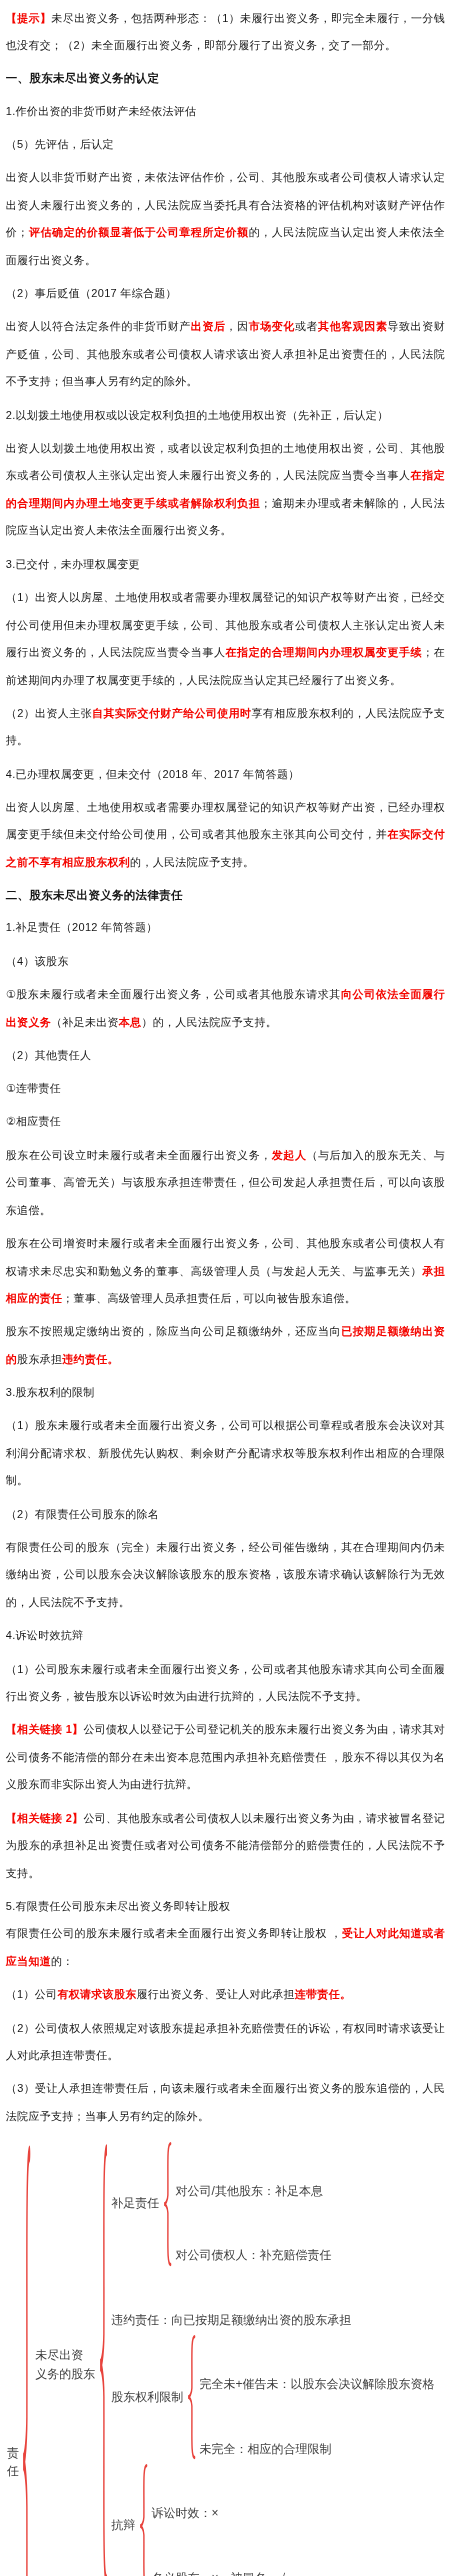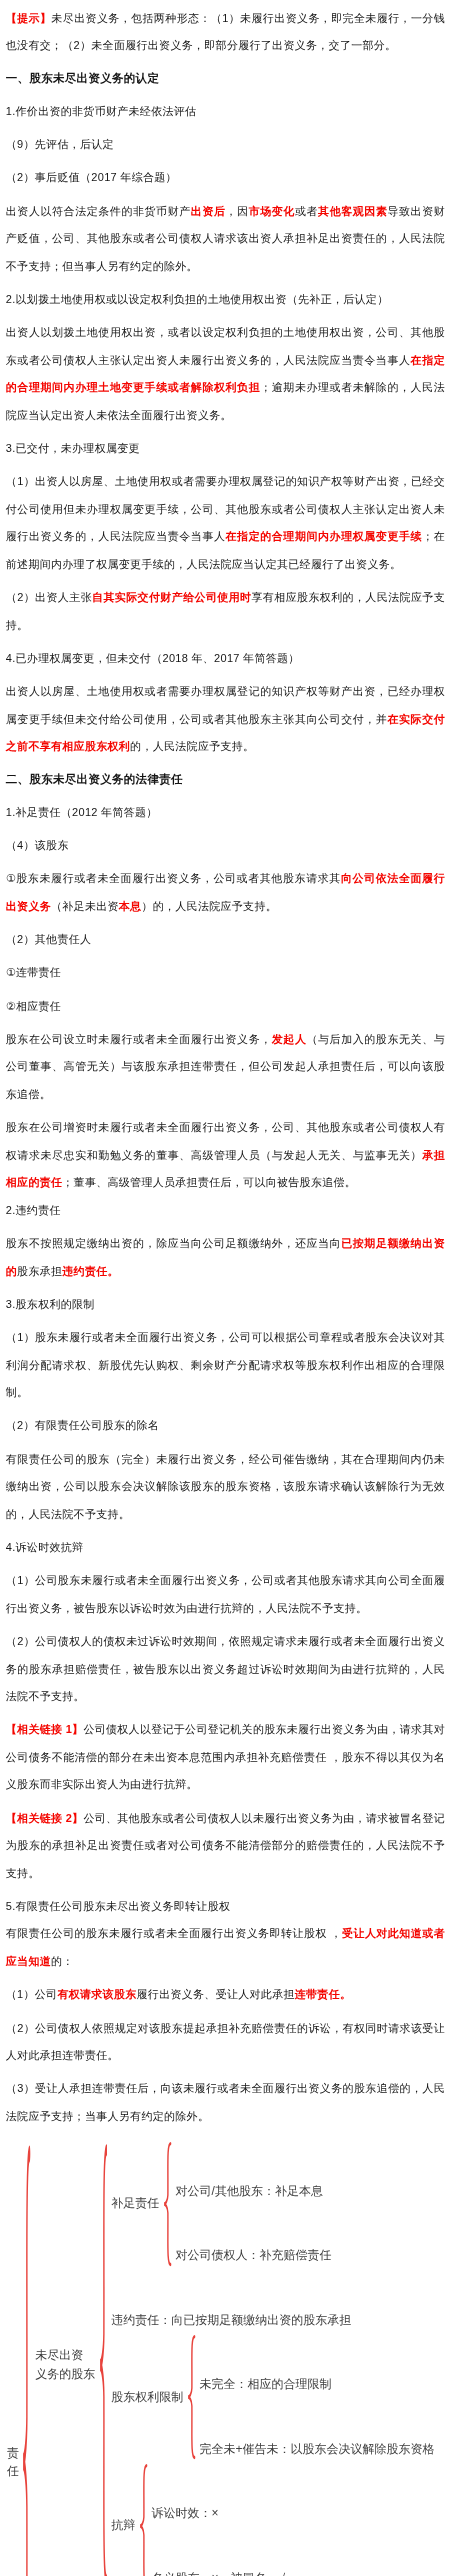--- a/index.html
+++ b/index.html
@@ -23,48 +23,47 @@
   .leaf .tlabel{white-space:normal;margin-top:40px;}
 </style>
 </head>
 <body>
 
 <div class="page">
   <div class="doc">
       <p class="para"><span class="red">【提示】</span><span>未尽出资义务，包括两种形态：（1）未履行出资义务，即完全未履行，一分钱也没有交；（2）未全面履行出资义务，即部分履行了出资义务，交了一部分。</span></p>
       <h2 class="heading"><span>一、股东未尽出资义务的认定</span></h2>
       <p class="para"><span>1.作价出资的非货币财产未经依法评估</span></p>
-      <p class="para"><span>（9）先评估，后认定</span></p>
+      <p class="para"><span>（5）先评估，后认定</span></p>
+      <p class="para"><span>出资人以非货币财产出资，未依法评估作价，公司、其他股东或者公司债权人请求认定出资人未履行出资义务的，人民法院应当委托具有合法资格的评估机构对该财产评估作价；</span><span class="red">评估确定的价额显著低于公司章程所定价额</span><span>的，人民法院应当认定出资人未依法全面履行出资义务。</span></p>
       <p class="para"><span>（2）事后贬值（2017 年综合题）</span></p>
       <p class="para"><span>出资人以符合法定条件的非货币财产</span><span class="red">出资后</span><span>，因</span><span class="red">市场变化</span><span>或者</span><span class="red">其他客观因素</span><span>导致出资财产贬值，公司、其他股东或者公司债权人请求该出资人承担补足出资责任的，人民法院不予支持；但当事人另有约定的除外。</span></p>
       <p class="para"><span>2.以划拨土地使用权或以设定权利负担的土地使用权出资（先补正，后认定）</span></p>
       <p class="para"><span>出资人以划拨土地使用权出资，或者以设定权利负担的土地使用权出资，公司、其他股东或者公司债权人主张认定出资人未履行出资义务的，人民法院应当责令当事人</span><span class="red">在指定的合理期间内办理土地变更手续或者解除权利负担</span><span>；逾期未办理或者未解除的，人民法院应当认定出资人未依法全面履行出资义务。</span></p>
       <p class="para"><span>3.已交付，未办理权属变更</span></p>
       <p class="para"><span>（1）出资人以房屋、土地使用权或者需要办理权属登记的知识产权等财产出资，已经交付公司使用但未办理权属变更手续，公司、其他股东或者公司债权人主张认定出资人未履行出资义务的，人民法院应当责令当事人</span><span class="red">在指定的合理期间内办理权属变更手续</span><span>；在前述期间内办理了权属变更手续的，人民法院应当认定其已经履行了出资义务。</span></p>
       <p class="para"><span>（2）出资人主张</span><span class="red">自其实际交付财产给公司使用时</span><span>享有相应股东权利的，人民法院应予支持。</span></p>
       <p class="para"><span>4.已办理权属变更，但未交付（2018 年、2017 年简答题）</span></p>
       <p class="para"><span>出资人以房屋、土地使用权或者需要办理权属登记的知识产权等财产出资，已经办理权属变更手续但未交付给公司使用，公司或者其他股东主张其向公司交付，并</span><span class="red">在实际交付之前不享有相应股东权利</span><span>的，人民法院应予支持。</span></p>
       <h2 class="heading"><span>二、股东未尽出资义务的法律责任</span></h2>
       <p class="para"><span>1.补足责任（2012 年简答题）</span></p>
       <p class="para"><span>（4）该股东</span></p>
       <p class="para"><span>①股东未履行或者未全面履行出资义务，公司或者其他股东请求其</span><span class="red">向公司依法全面履行出资义务</span><span>（补足未出资</span><span class="red">本息</span><span>）的，人民法院应予支持。</span></p>
       <p class="para"><span>（2）其他责任人</span></p>
       <p class="para"><span>①连带责任</span></p>
       <p class="para"><span>②相应责任</span></p>
       <p class="para"><span>股东在公司设立时未履行或者未全面履行出资义务，</span><span class="red">发起人</span><span>（与后加入的股东无关、与公司董事、高管无关）与该股东承担连带责任，但公司发起人承担责任后，可以向该股东追偿。</span></p>
       <p class="para"><span>股东在公司增资时未履行或者未全面履行出资义务，公司、其他股东或者公司债权人有权请求未尽忠实和勤勉义务的董事、高级管理人员（与发起人无关、与监事无关）</span><span class="red">承担相应的责任</span><span>；董事、高级管理人员承担责任后，可以向被告股东追偿。</span></p>
-      <p class="para tight"><span>2.违约责任</span></p>
       <p class="para"><span>股东不按照规定缴纳出资的，除应当向公司足额缴纳外，还应当向</span><span class="red">已按期足额缴纳出资的</span><span>股东承担</span><span class="red">违约责任。</span></p>
       <p class="para"><span>3.股东权利的限制</span></p>
       <p class="para"><span>（1）股东未履行或者未全面履行出资义务，公司可以根据公司章程或者股东会决议对其利润分配请求权、新股优先认购权、剩余财产分配请求权等股东权利作出相应的合理限制。</span></p>
       <p class="para"><span>（2）有限责任公司股东的除名</span></p>
       <p class="para"><span>有限责任公司的股东（完全）未履行出资义务，经公司催告缴纳，其在合理期间内仍未缴纳出资，公司以股东会决议解除该股东的股东资格，该股东请求确认该解除行为无效的，人民法院不予支持。</span></p>
       <p class="para"><span>4.诉讼时效抗辩</span></p>
       <p class="para"><span>（1）公司股东未履行或者未全面履行出资义务，公司或者其他股东请求其向公司全面履行出资义务，被告股东以诉讼时效为由进行抗辩的，人民法院不予支持。</span></p>
-      <p class="para"><span>（2）公司债权人的债权未过诉讼时效期间，依照规定请求未履行或者未全面履行出资义务的股东承担赔偿责任，被告股东以出资义务超过诉讼时效期间为由进行抗辩的，人民法院不予支持。</span></p>
       <p class="para"><span class="red">【相关链接 1】</span><span>公司债权人以登记于公司登记机关的股东未履行出资义务为由，请求其对公司债务不能清偿的部分在未出资本息范围内承担补充赔偿责任 ，股东不得以其仅为名义股东而非实际出资人为由进行抗辩。</span></p>
       <p class="para"><span class="red">【相关链接 2】</span><span>公司、其他股东或者公司债权人以未履行出资义务为由，请求被冒名登记为股东的承担补足出资责任或者对公司债务不能清偿部分的赔偿责任的，人民法院不予支持。</span></p>
       <p class="para"><span>5.有限责任公司股东未尽出资义务即转让股权</span></p>
       <p class="para tight"><span>有限责任公司的股东未履行或者未全面履行出资义务即转让股权 ，</span><span class="red">受让人对此知道或者应当知道</span><span>的：</span></p>
       <p class="para"><span>（1）公司</span><span class="red">有权请求该股东</span><span>履行出资义务、受让人对此承担</span><span class="red">连带责任。</span></p>
       <p class="para"><span>（2）公司债权人依照规定对该股东提起承担补充赔偿责任的诉讼，有权同时请求该受让人对此承担连带责任。</span></p>
       <p class="para"><span>（3）受让人承担连带责任后，向该未履行或者未全面履行出资义务的股东追偿的，人民法院应予支持；当事人另有约定的除外。</span></p>
     </div>
   <div class="tree">
       <div class="tnode depth0">
@@ -104,24 +103,24 @@
               </div>
               <div class="tnode depth2">
                 <div class="tlabel"><span>股东权利限制</span></div>
                 <div class="brace">
                   <svg viewBox="0 0 16 100" preserveAspectRatio="none">
                     <path d="M14 2 C7 2 9.5 20 9 43 C8.6 47.5 4.5 50 2 50 C4.5 50 8.6 52.5 9 57 C9.5 80 7 98 14 98" fill="none" stroke="#e8433c" stroke-width="2.6" stroke-linecap="round"></path>
                   </svg>
                 </div>
                 <div class="tchildren">
                   <div class="tnode depth3 leaf">
-                    <div class="tlabel"><span>未完全：相应的合理限制</span></div>
+                    <div class="tlabel"><span>完全未+催告未：以股东会决议解除股东资格</span></div>
                   </div>
                   <div class="tnode depth3 leaf">
-                    <div class="tlabel"><span>完全未+催告未：以股东会决议解除股东资格</span></div>
+                    <div class="tlabel"><span>未完全：相应的合理限制</span></div>
                   </div>
                 </div>
               </div>
               <div class="tnode depth2">
                 <div class="tlabel"><span>抗辩</span></div>
                 <div class="brace">
                   <svg viewBox="0 0 16 100" preserveAspectRatio="none">
                     <path d="M14 2 C7 2 9.5 20 9 43 C8.6 47.5 4.5 50 2 50 C4.5 50 8.6 52.5 9 57 C9.5 80 7 98 14 98" fill="none" stroke="#e8433c" stroke-width="2.6" stroke-linecap="round"></path>
                   </svg>
                 </div>

